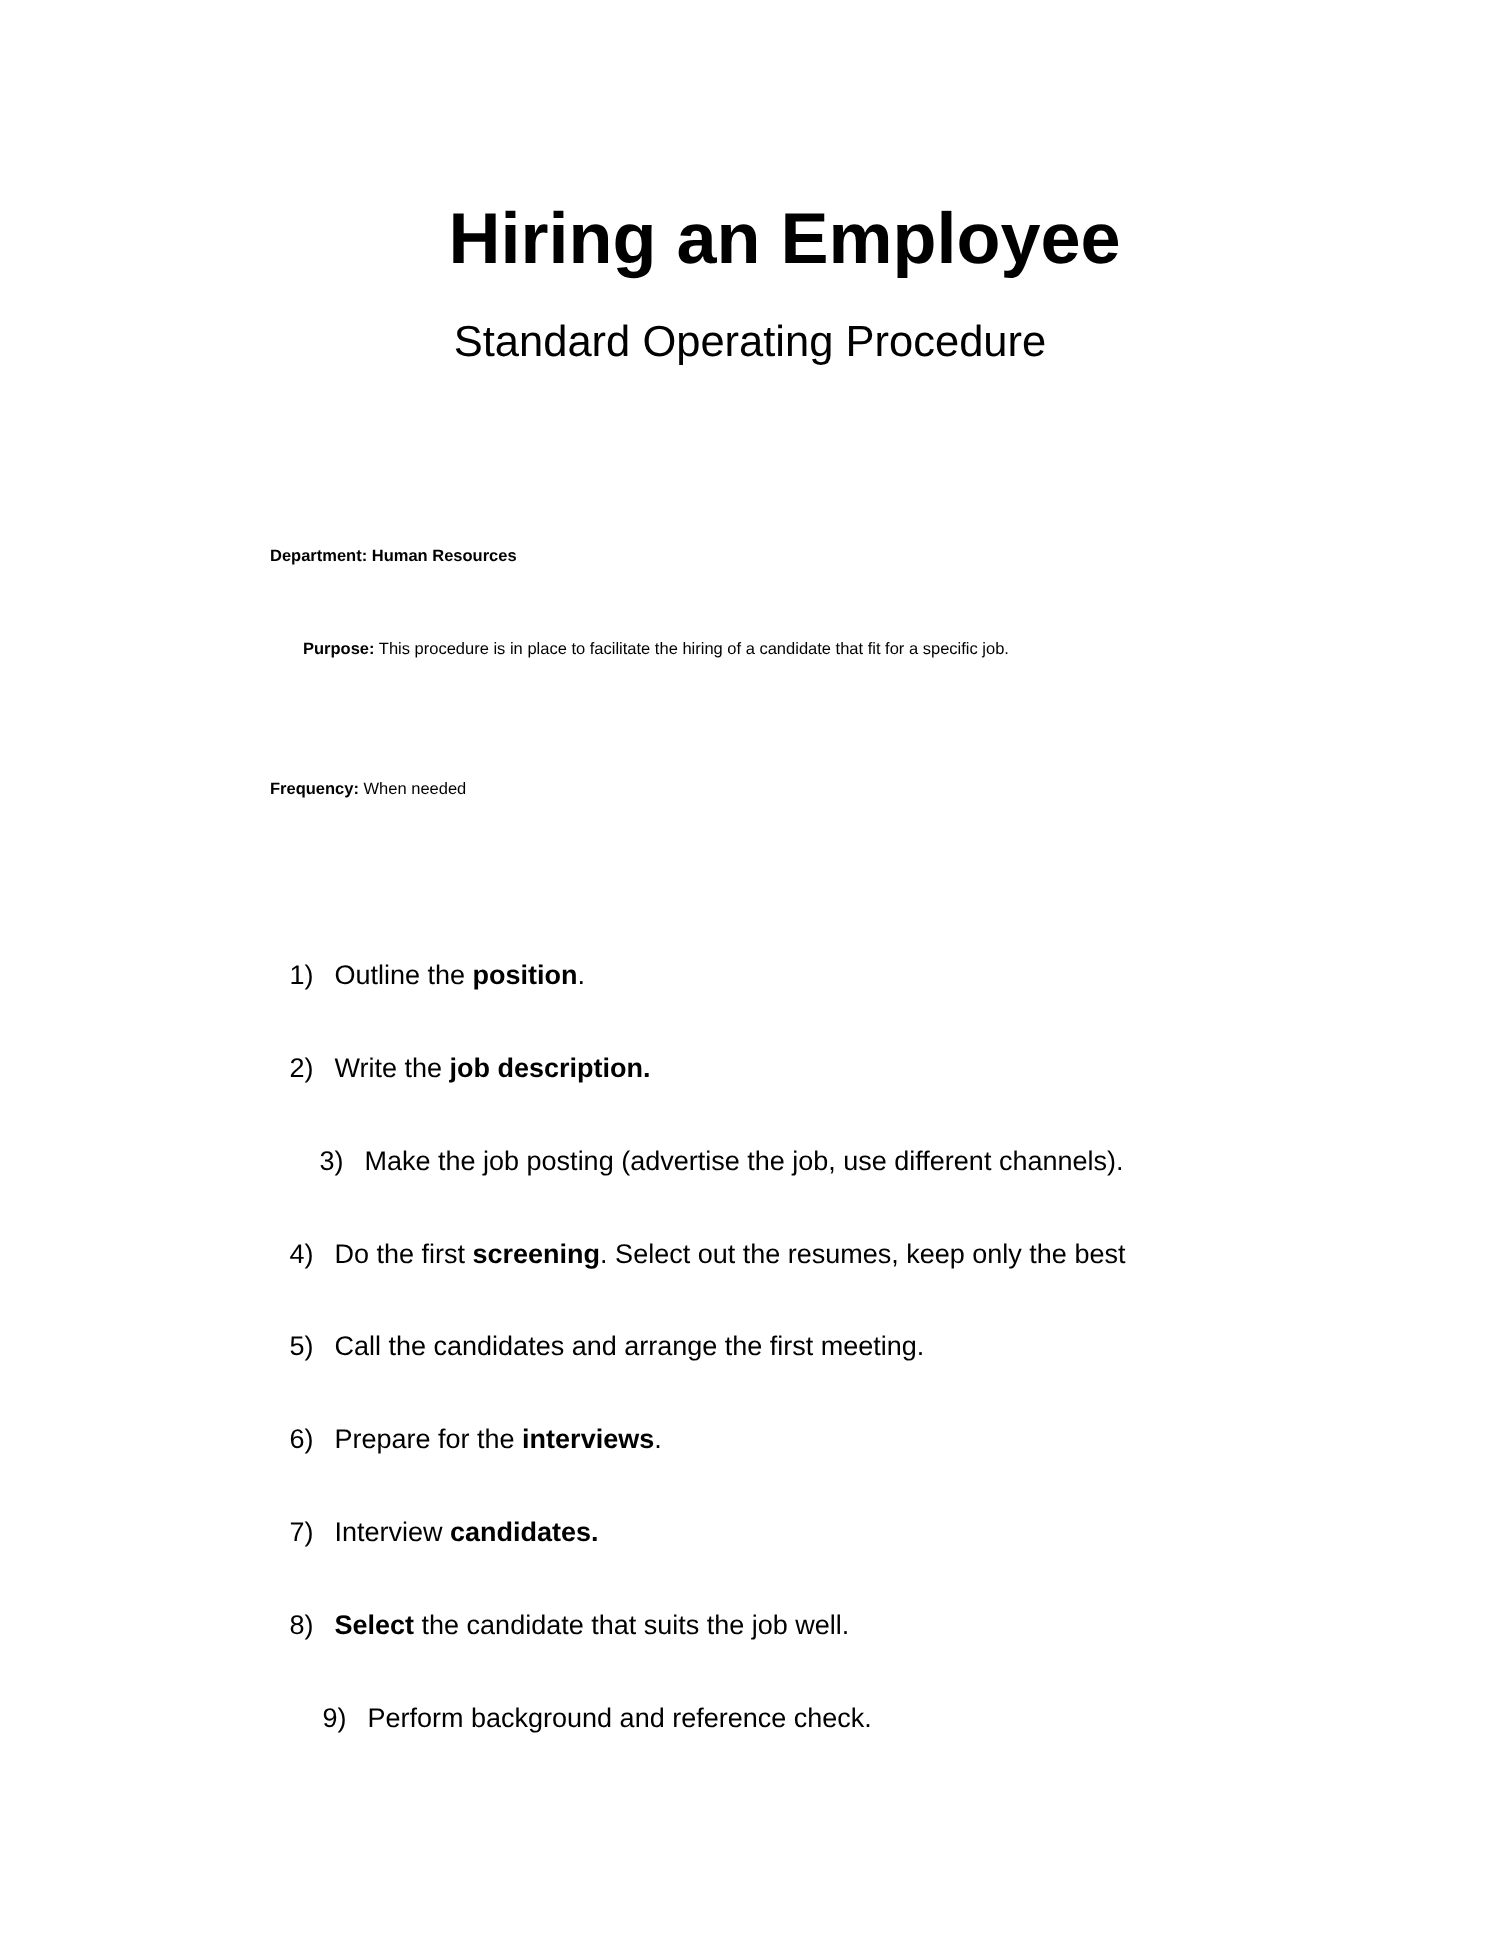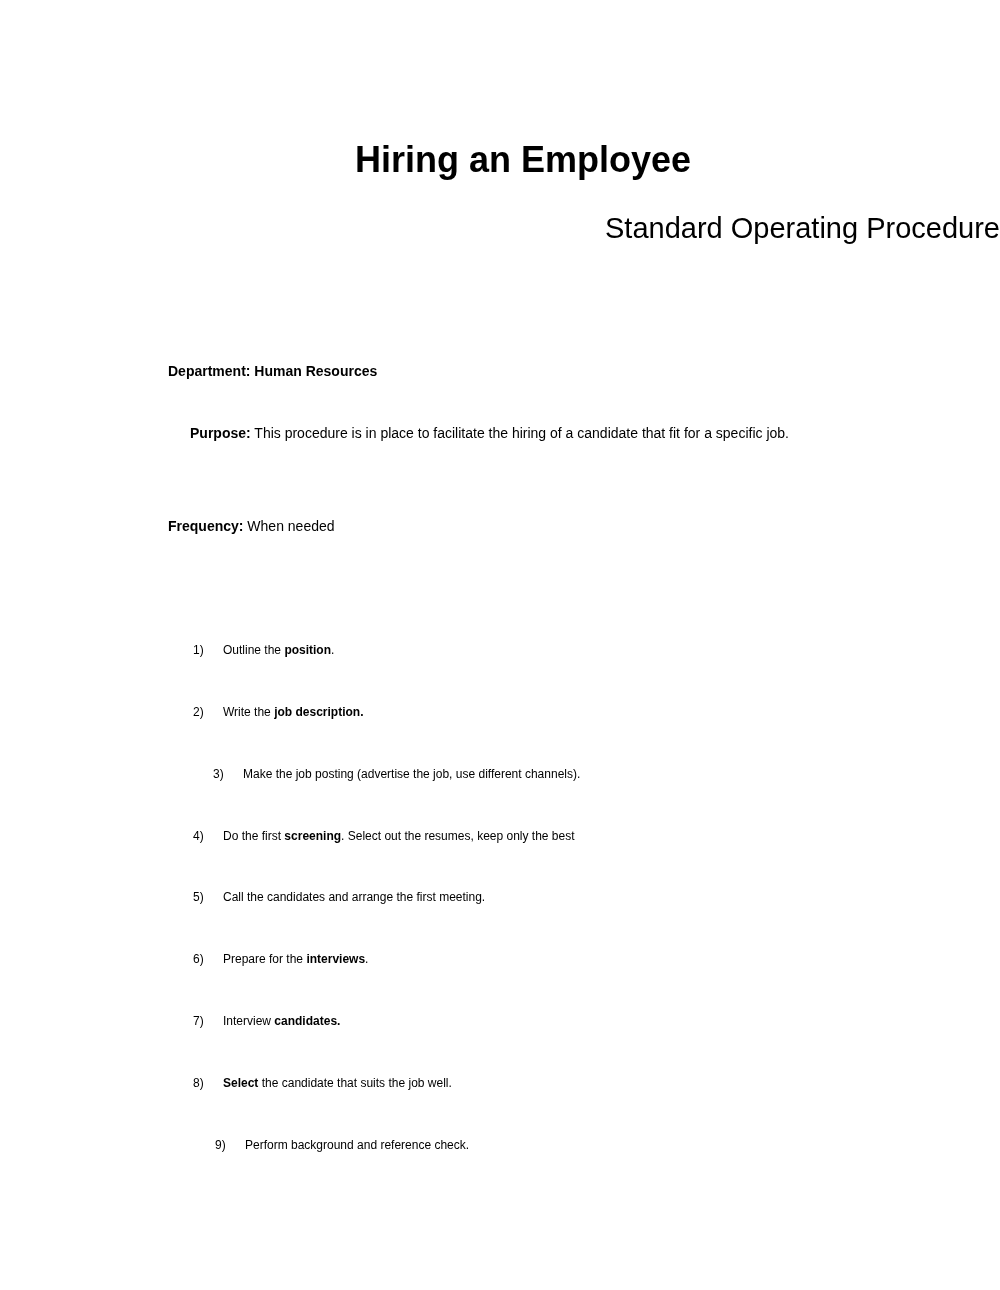--- a/index.html
+++ b/index.html
@@ -21,59 +21,59 @@
       width: 1000px;
       height: 1290px;
       background: #ffffff;
     }
     .title {
       position: absolute;
       left: 0; right: 0;
       top: 134px;
       text-align: center;
       font-weight: bold;
-      font-size: 36px;
+      font-size: 48px;
       line-height: 52px;
       margin: 0;
       padding-left: 46px;
     }
     .subtitle {
       position: absolute;
       left: 0; right: 0;
       top: 208px;
-      text-align: right;
+      text-align: center;
       font-size: 29px;
       line-height: 40px;
       margin: 0;
     }
     .field {
       position: absolute;
-      left: 168px;
+      left: 180px;
       width: 718px;
-      font-size: 14px;
+      font-size: 11px;
       line-height: 31px;
       margin: 0;
     }
     .field .label { font-weight: bold; }
     .purpose { text-align: justify; }
     .dept { top: 356px; }
     .purpose { top: 418px; margin-left: 22px; }
     .freq { top: 511px; }
     .proc { top: 573px; }
     .steps {
       position: absolute;
       left: 0; top: 0;
       margin: 0; padding: 0;
       list-style: none;
     }
     .step {
       position: absolute;
       left: 193px;
       width: 700px;
-      font-size: 12px;
+      font-size: 18px;
       line-height: 22px;
       white-space: nowrap;
     }
     .step .num {
       display: inline-block;
       width: 30px;
     }
     .step b { font-weight: bold; }
   </style>
 </head>

